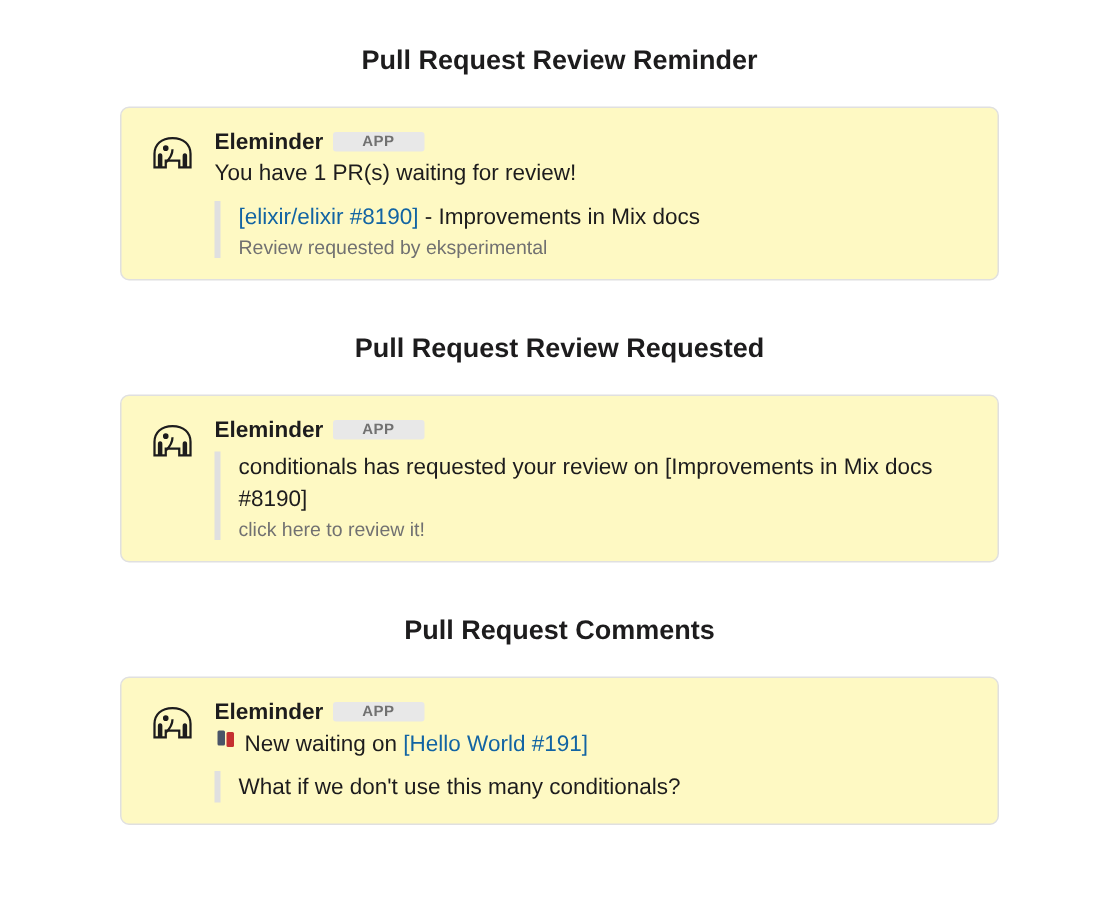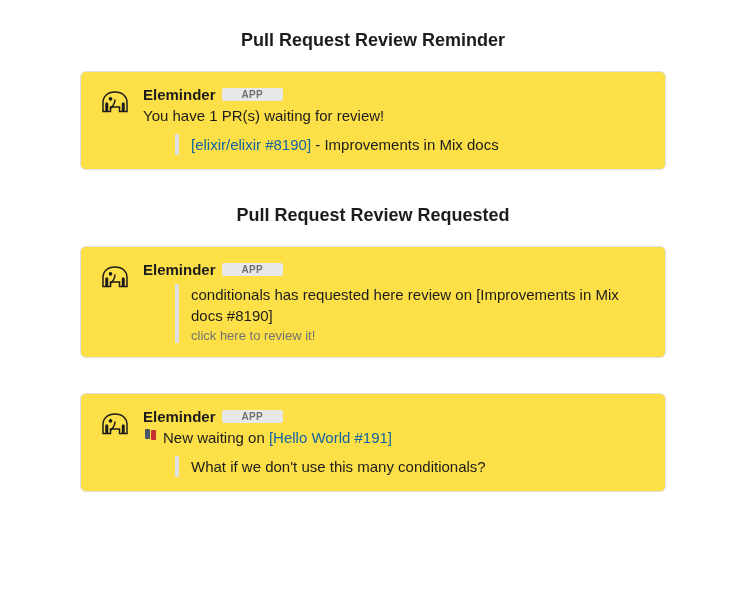--- a/index.html
+++ b/index.html
@@ -21,21 +21,21 @@
       font-size: 18px;
       font-weight: 700;
       color: #1d1c1d;
       margin-bottom: 20px;
     }
     .card {
       border: 1px solid #e0e0e0;
       border-radius: 6px;
       padding: 14px 16px;
       margin: 0 80px;
-      background: #fde047;
+      background: #fef9c3;
     }
     .msg {
       display: flex;
       gap: 10px;
     }
     .avatar {
       width: 36px;
       height: 36px;
       flex-shrink: 0;
       display: flex;
@@ -77,21 +77,20 @@
     }
     .body-line .icon-inline {
       display: inline-block;
       vertical-align: middle;
       margin-right: 4px;
     }
     .attachment {
       border-left: 4px solid #e0e0e0;
       padding-left: 12px;
       margin-top: 6px;
-      margin-left: 32px;
     }
     .attachment .main-line {
       font-size: 15px;
       color: #1d1c1d;
       line-height: 1.4;
     }
     .attachment .sub-line {
       font-size: 13px;
       color: #717171;
       margin-top: 2px;
@@ -125,20 +124,21 @@
           <span class="app-name">Eleminder</span>
           <span class="app-badge">APP</span>
         </div>
         <div class="body-line">
           <span>You have </span><span class="bold">1 PR(s) waiting for review!</span>
         </div>
         <div class="attachment">
           <div class="main-line">
             <span class="link">[elixir/elixir #8190]</span><span> - </span><span>Improvements in Mix docs</span>
           </div>
+          <div class="sub-line">Review requested by eksperimental</div>
         </div>
       </div>
     </div>
   </div>
 </div>
 
 <div class="section">
   <h2 class="section-title">Pull Request Review Requested</h2>
   <div class="card">
     <div class="msg">
@@ -151,30 +151,31 @@
           </g>
         </svg>
       </div>
       <div class="content">
         <div class="header-line">
           <span class="app-name">Eleminder</span>
           <span class="app-badge">APP</span>
         </div>
         <div class="attachment">
           <div class="main-line">
-            <span class="bold">conditionals</span><span> has requested here review on </span><span class="bold">[Improvements in Mix docs #8190]</span>
+            <span class="bold">conditionals</span><span> has requested your review on </span><span class="bold">[Improvements in Mix docs #8190]</span>
           </div>
           <div class="sub-line"><span>click here to review it!</span></div>
         </div>
       </div>
     </div>
   </div>
 </div>
 
 <div class="section">
+  <h2 class="section-title">Pull Request Comments</h2>
   <div class="card">
     <div class="msg">
       <div class="avatar">
         <svg viewBox="0 0 48 48">
           <g fill="none" stroke="#1d1c1d" stroke-width="2">
             <path d="M8 22 C8 14 14 8 24 8 C34 8 40 14 40 22 L40 34 L36 34 L36 24 C36 22 34 22 34 24 L34 34 L30 34 L30 28 L18 28 L18 34 L14 34 L14 24 C14 22 12 22 12 24 L12 34 L8 34 Z"></path>
             <circle cx="18" cy="17" r="1.5" fill="#1d1c1d"></circle>
             <path d="M24 18 C24 22 22 26 18 30"></path>
           </g>
         </svg>

